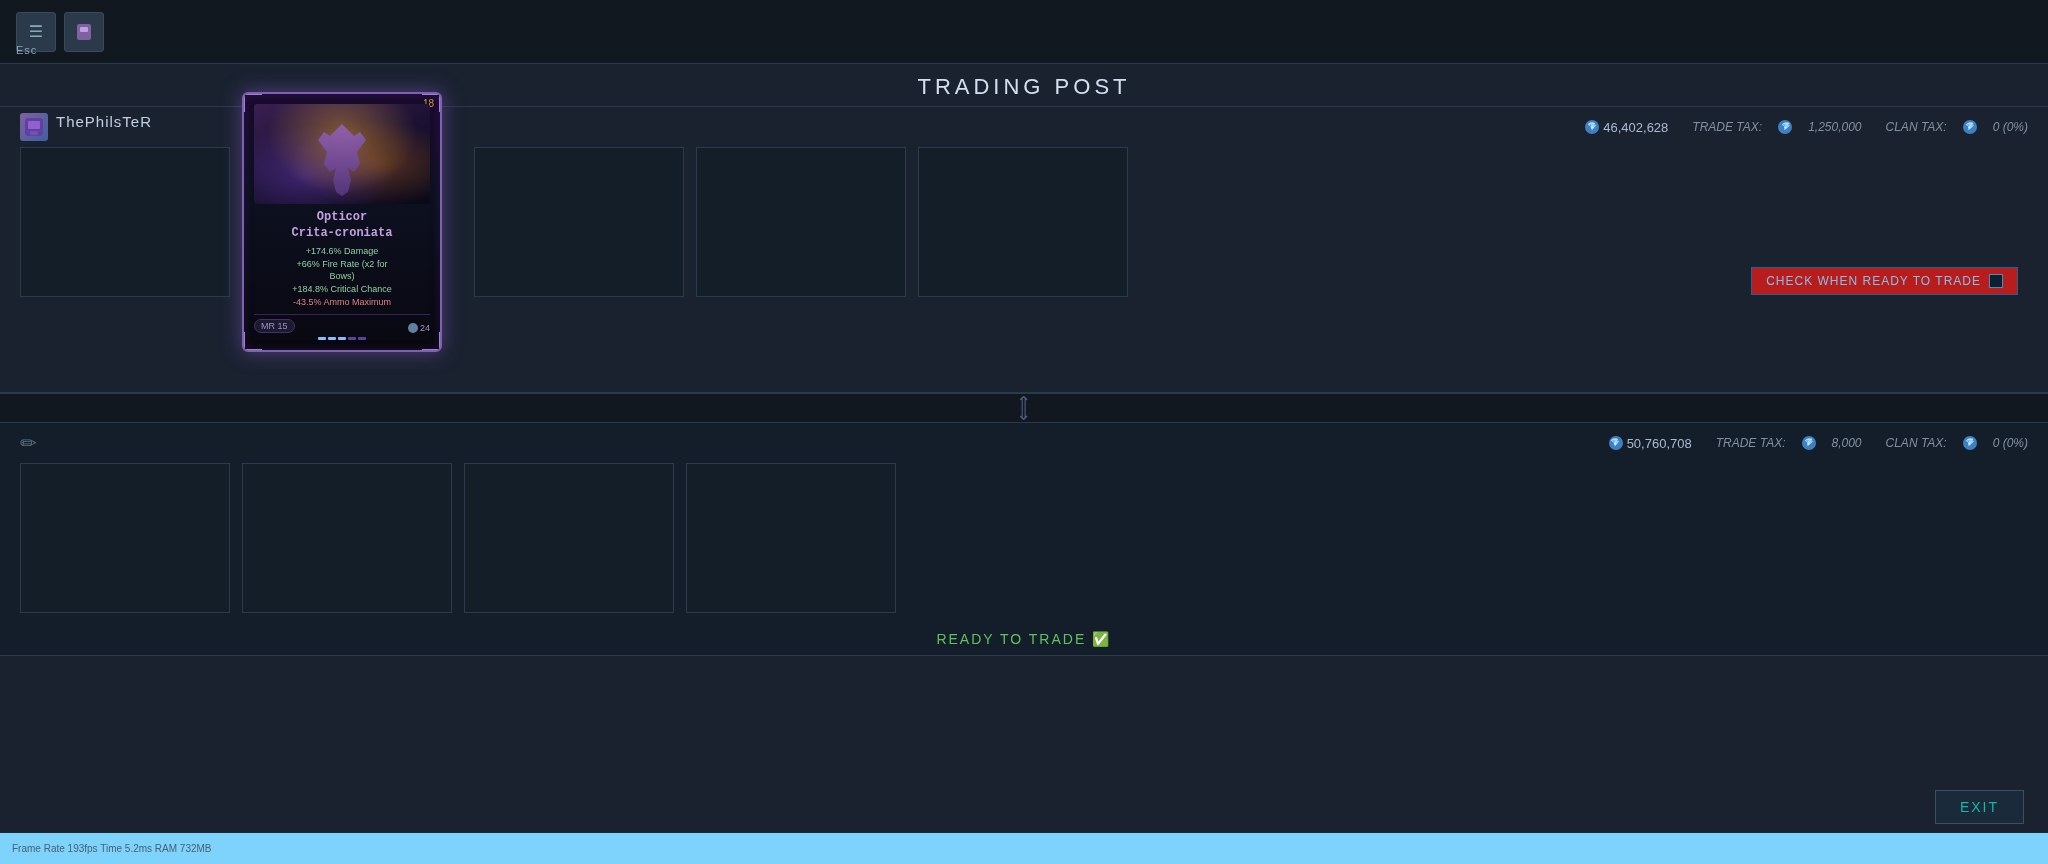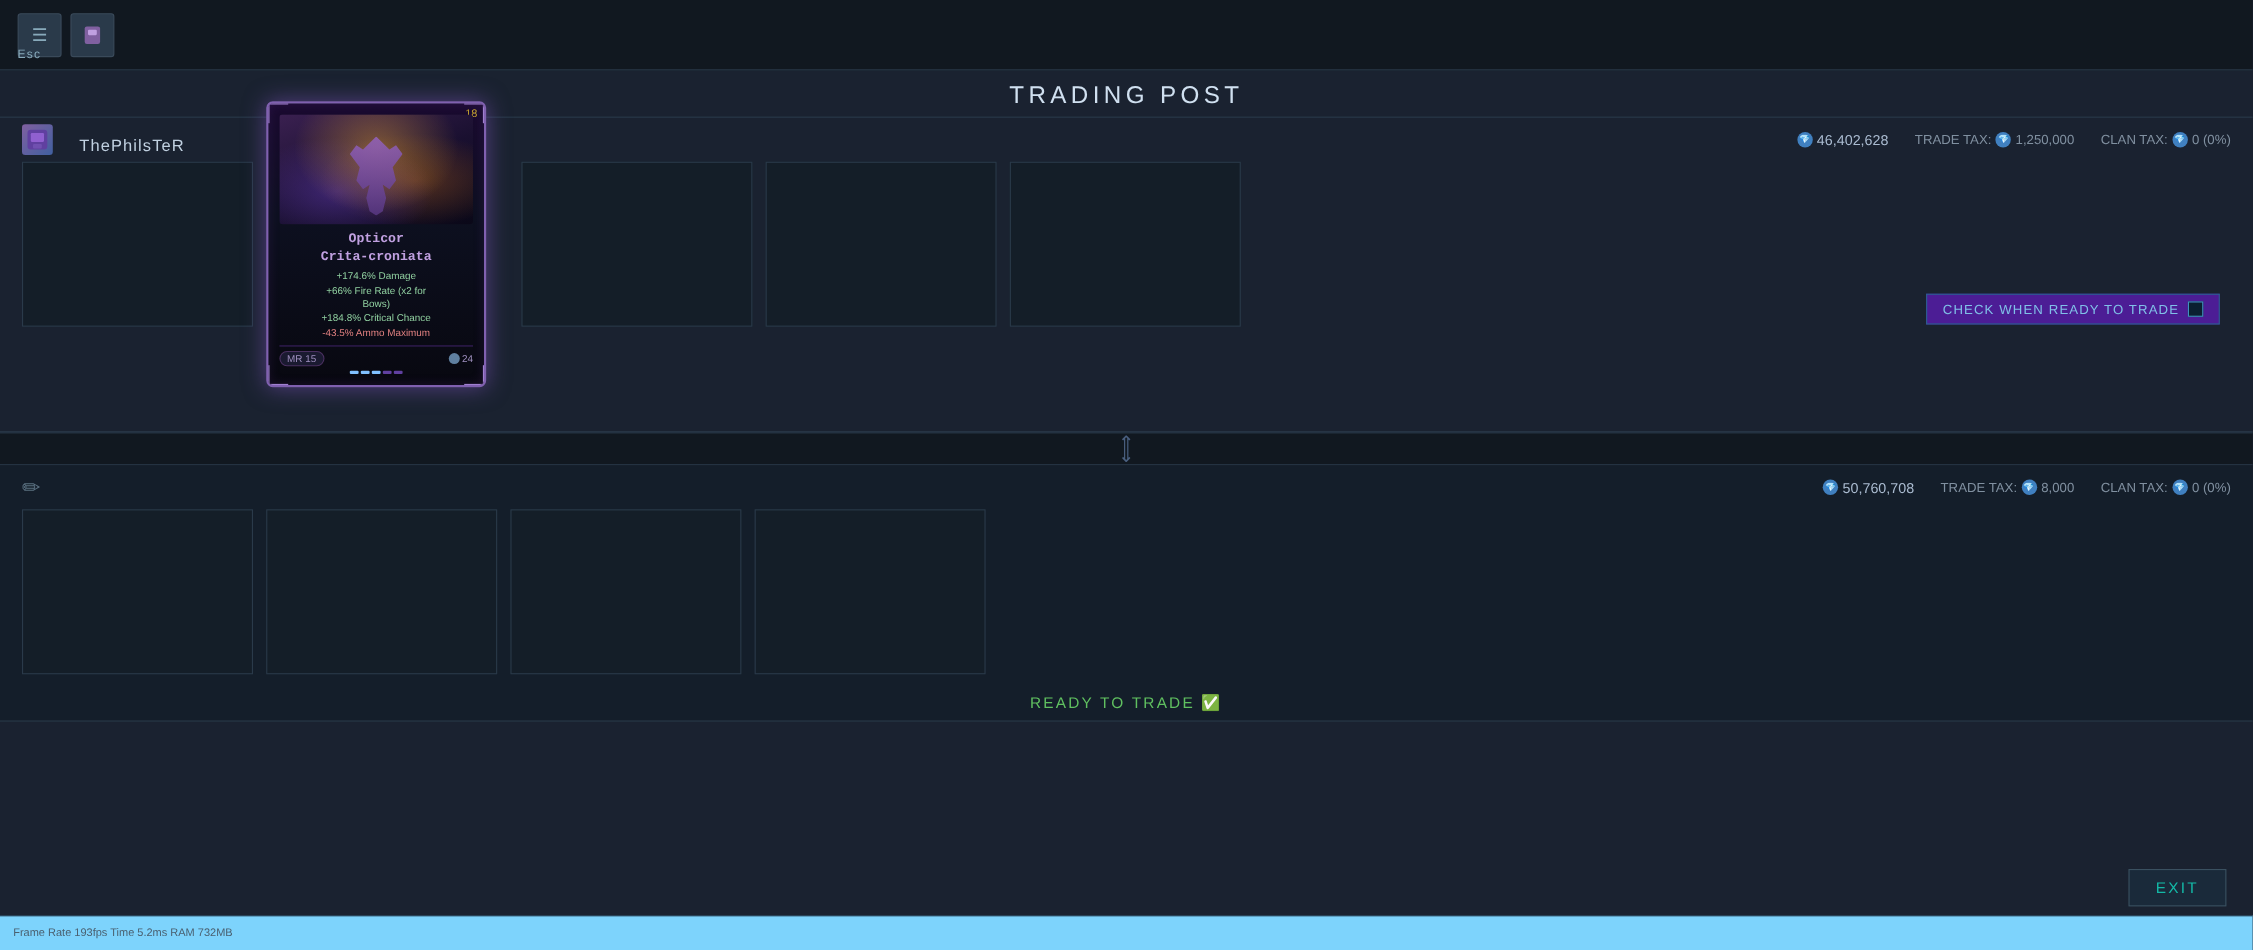--- a/index.html
+++ b/index.html
@@ -75,22 +75,22 @@
     
     .player-header {
       display: flex;
       align-items: center;
       justify-content: space-between;
       padding: 6px 20px;
       height: 40px;
     }
     .player-name {
       display: flex;
-      align-items: flex-end;
-      gap: 24px;
+      align-items: flex-start;
+      gap: 8px;
       font-size: 15px;
       color: #c0d0e0;
       letter-spacing: 1px;
     }
     .player-avatar {
       width: 28px; height: 28px;
       background: linear-gradient(135deg, #8060a0, #4060a0);
       border-radius: 3px;
       display: flex; align-items: center; justify-content: center;
       font-size: 10px;
@@ -98,21 +98,22 @@
     }
     .player-tax-info {
       display: flex;
       gap: 24px;
       font-size: 12px;
       color: #8090a0;
     }
     .tax-item {
       display: flex;
       align-items: center;
-      gap: 4px;
+      gap: 16px;
+      font-style: italic;
     }
     .tax-plat-icon {
       display: inline-block;
       width: 14px; height: 14px;
       background: #4080c0;
       border-radius: 50%;
       font-size: 8px;
       text-align: center;
       line-height: 14px;
       color: white;
@@ -208,21 +209,21 @@
       font-size: 9px;
       color: #80c0e0;
       text-align: center;
       line-height: 1.4;
     }
     .stat-line { color: #90d0a0; }
     .stat-line-neg { color: #e08080; }
     .mod-card-footer {
       display: flex;
       justify-content: space-between;
-      align-items: center;
+      align-items: flex-end;
       margin-top: 6px;
       padding-top: 4px;
       border-top: 1px solid #3a2060;
     }
     .mod-mr {
       background: #1a1a30;
       border: 1px solid #4a3060;
       border-radius: 8px;
       padding: 1px 6px;
       font-size: 9px;
@@ -258,21 +259,21 @@
     .card-corner.tl { top: -2px; left: -2px; border-width: 3px 0 0 3px; }
     .card-corner.tr { top: -2px; right: -2px; border-width: 3px 3px 0 0; }
     .card-corner.bl { bottom: -2px; left: -2px; border-width: 0 0 3px 3px; }
     .card-corner.br { bottom: -2px; right: -2px; border-width: 0 3px 3px 0; }
 
     
     .check-ready-btn {
       position: absolute;
       right: 30px;
       top: 120px;
-      background: #4c1d95;
+      background: #b91c1c;
       border: 1px solid #2a6090;
       color: #80c0e8;
       font-size: 12px;
       letter-spacing: 1px;
       padding: 6px 14px;
       cursor: pointer;
       display: flex;
       align-items: flex-end;
       gap: 8px;
       white-space: nowrap;

